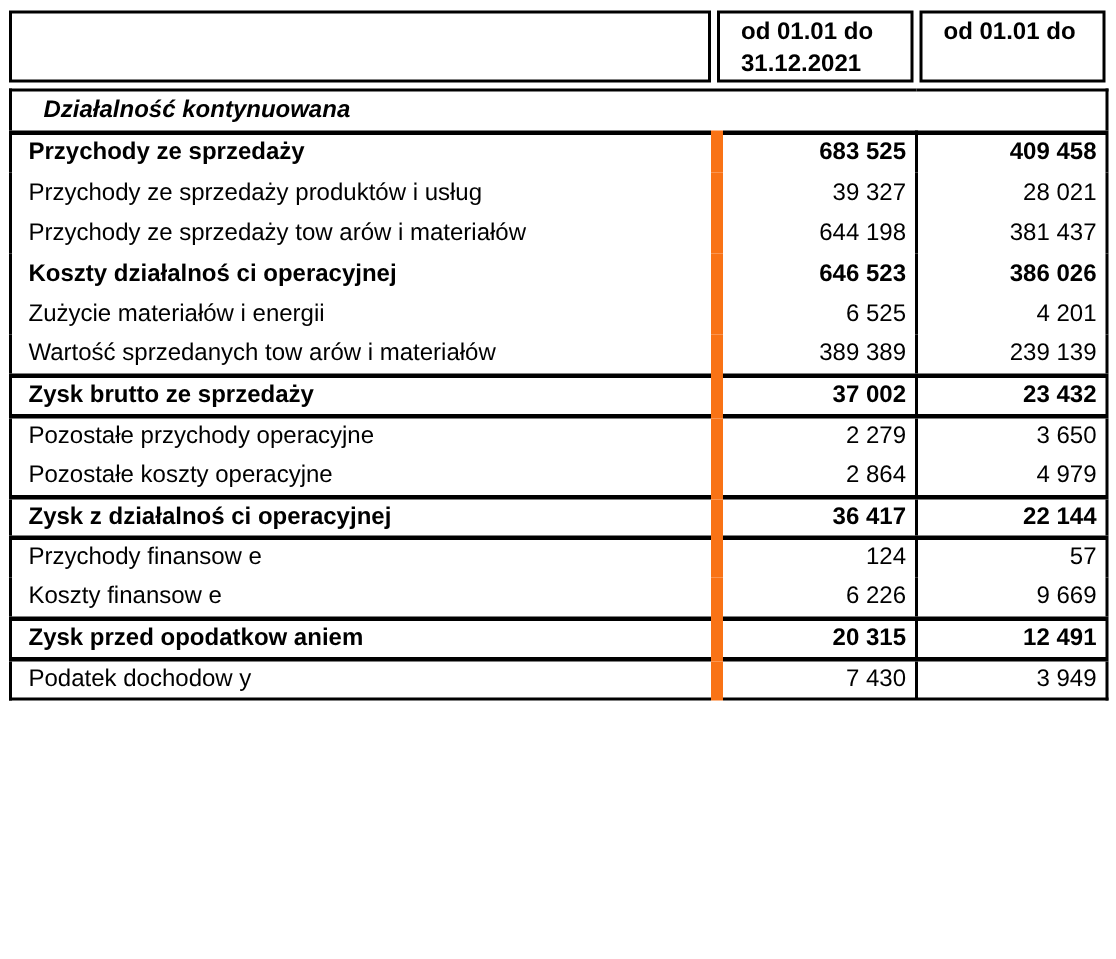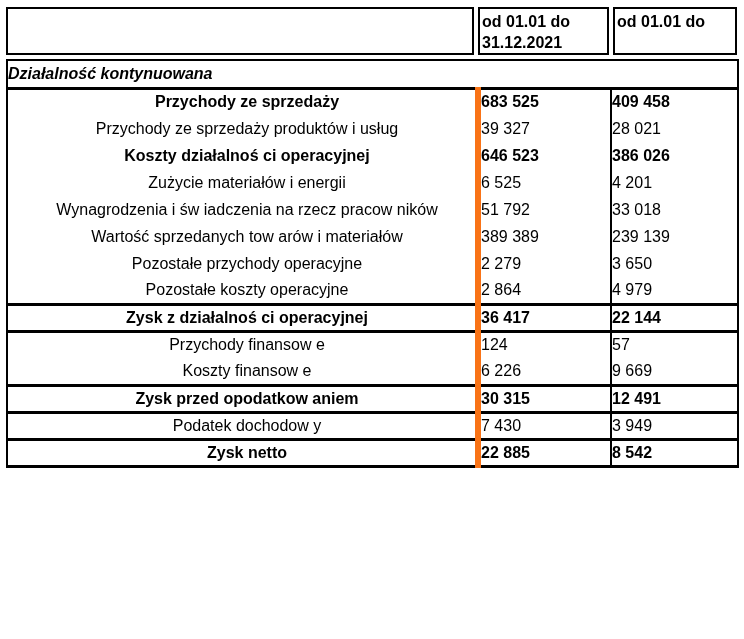--- a/index.html
+++ b/index.html
@@ -13,41 +13,42 @@
 
   
   .hdr { display: flex; width: 731px; margin-bottom: 4px; }
   .hcell { border: 2px solid #000; height: 48px; background: #fff; }
   .hcell + .hcell { margin-left: 4px; }
   .hc0 { width: 468px; }
   .hc1 { width: 131px; }
   .hc2 { width: 124px; }
   .hc1, .hc2 {
     font-weight: bold; font-size: 16px; line-height: 21px;
-    padding: 2px 0 0 2px;
+    padding: 2px 0 0 14px;
   }
 
   
   table.body {
     width: 731px; table-layout: fixed;
     border-collapse: collapse;
     border: 2px solid #000;
     font-size: 16px;
   }
   col.c-label { width: 471px; }
   col.c-2021  { width: 133px; }
   col.c-2020  { width: 127px; }
   td { height: 27px; vertical-align: middle; overflow: hidden; white-space: nowrap; }
-  td.lbl { padding-left: 11px; border-right: 6px solid #f97316; text-align: center; }
-  td.num { text-align: left; padding-right: 6px; }
+  td.lbl { padding-left: 11px; border-right: 8px solid #f97316; }
+  td.num { text-align: right; padding-right: 6px; }
   td.num.mid { border-right: 2px solid #000; }
   tr.bold td { font-weight: bold; }
   tr.sep td { border-top: 3px solid #000; border-bottom: 3px solid #000; }
   tr.section-row td {
     font-weight: bold; font-style: italic;
+    padding-left: 21px;
     border-bottom: 3px solid #000;
     height: 28px;
   }
 </style>
 </head>
 <body>
 
 <div class="page">
 
   <div class="hdr">
@@ -74,39 +75,44 @@
         <tr class="bold ">
           <td class="lbl">Przychody ze sprzedaży</td>
           <td class="num mid">683 525</td>
           <td class="num">409 458</td>
         </tr>
         <tr class="">
           <td class="lbl">Przychody ze sprzedaży produktów i usług</td>
           <td class="num mid">39 327</td>
           <td class="num">28 021</td>
         </tr>
+        <tr class="">
+          <td class="lbl">Przychody ze sprzedaży tow arów i materiałów</td>
+          <td class="num mid">644 198</td>
+          <td class="num">381 437</td>
+        </tr>
         <tr class="bold ">
           <td class="lbl">Koszty działalnoś ci operacyjnej</td>
           <td class="num mid">646 523</td>
           <td class="num">386 026</td>
         </tr>
         <tr class="">
           <td class="lbl">Zużycie materiałów i energii</td>
           <td class="num mid">6 525</td>
           <td class="num">4 201</td>
         </tr>
         <tr class="">
-          <td class="lbl">Wynagrodzenia i św iadczenia na rzecz pracow ników</td>
-          <td class="num mid">51 792</td>
-          <td class="num">33 018</td>
-        </tr>
-        <tr class="">
           <td class="lbl">Wartość sprzedanych tow arów i materiałów</td>
           <td class="num mid">389 389</td>
           <td class="num">239 139</td>
+        </tr>
+        <tr class="bold sep">
+          <td class="lbl">Zysk brutto ze sprzedaży</td>
+          <td class="num mid">37 002</td>
+          <td class="num">23 432</td>
         </tr>
         <tr class="">
           <td class="lbl">Pozostałe przychody operacyjne</td>
           <td class="num mid">2 279</td>
           <td class="num">3 650</td>
         </tr>
         <tr class="">
           <td class="lbl">Pozostałe koszty operacyjne</td>
           <td class="num mid">2 864</td>
           <td class="num">4 979</td>
@@ -121,29 +127,24 @@
           <td class="num mid">124</td>
           <td class="num">57</td>
         </tr>
         <tr class="">
           <td class="lbl">Koszty finansow e</td>
           <td class="num mid">6 226</td>
           <td class="num">9 669</td>
         </tr>
         <tr class="bold sep">
           <td class="lbl">Zysk przed opodatkow aniem</td>
-          <td class="num mid">30 315</td>
+          <td class="num mid">20 315</td>
           <td class="num">12 491</td>
         </tr>
         <tr class="">
           <td class="lbl">Podatek dochodow y</td>
           <td class="num mid">7 430</td>
           <td class="num">3 949</td>
         </tr>
-        <tr class="bold sep">
-          <td class="lbl">Zysk netto</td>
-          <td class="num mid">22 885</td>
-          <td class="num">8 542</td>
-        </tr>
       </tbody>
   </table>
 
 </div>
 
 </body></html>

